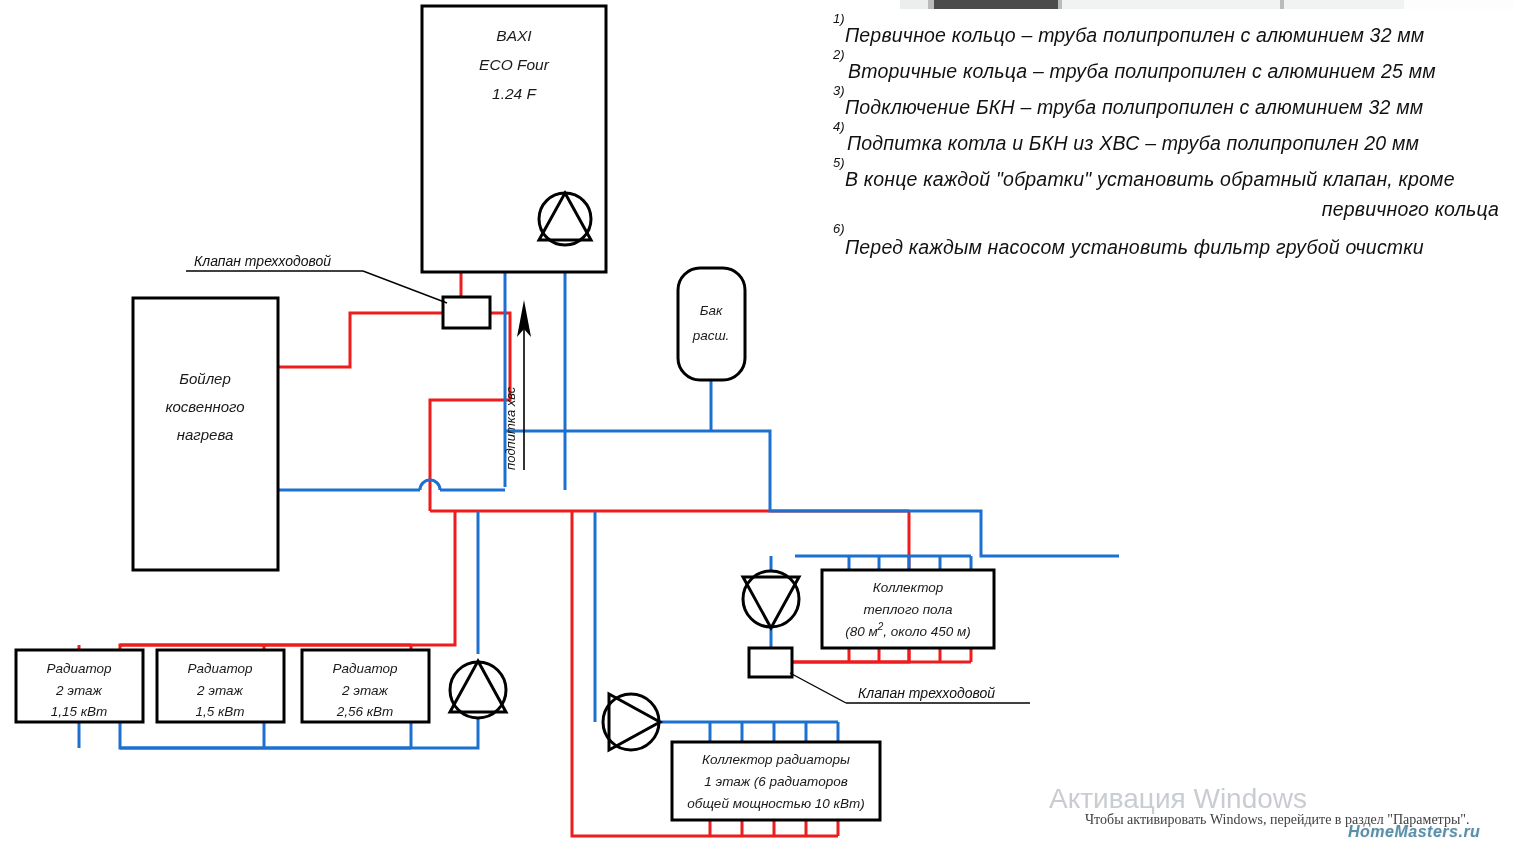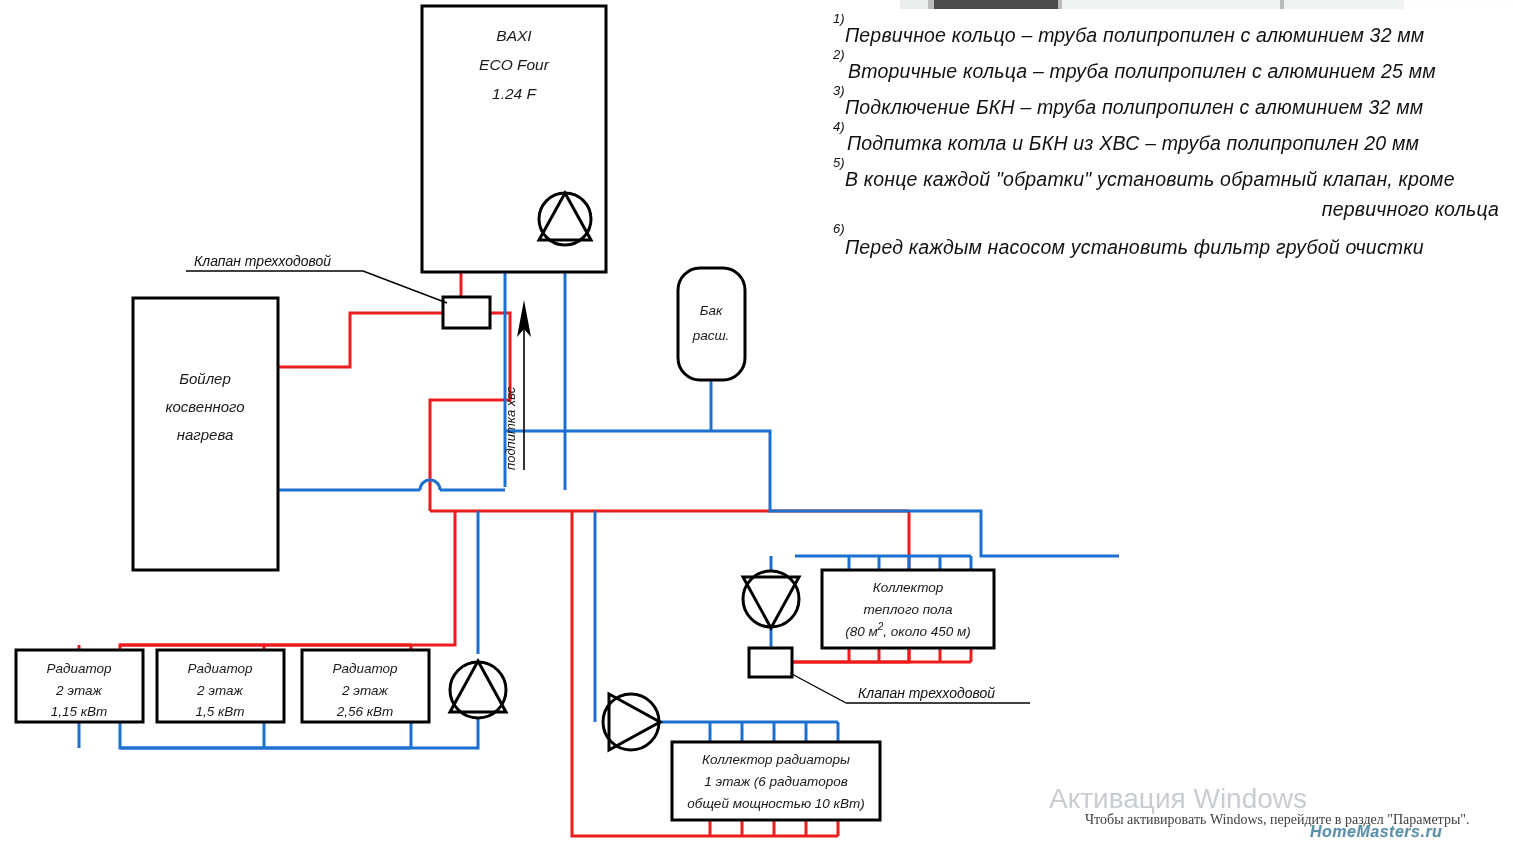--- a/index.html
+++ b/index.html
@@ -47,21 +47,21 @@
   }
   .wm-title{
     position:absolute;color:#c9cdd2;font-size:28px;
     font-family:"Liberation Sans", sans-serif;white-space:nowrap;
   }
   .wm-sub{
     position:absolute;color:#404040;font-size:14px;
     font-family:Liberation Serif, serif;white-space:nowrap;margin-left:36px;
   }
   #site-logo{
-    position:absolute;left:1310px;top:823px;
+    position:absolute;left:1348px;top:823px;
     font-family:"Liberation Sans", sans-serif;
     font-weight:bold;font-size:16px;font-style:italic;
     color:#5b8fa8;letter-spacing:.5px;
     text-shadow:0 0 1px #dfeaf0, 1px 1px 0 #eef5f8;
     white-space:nowrap;
   }
   #top-strip{position:absolute;left:900px;top:0;width:613px;height:9px;}
   #top-strip i{position:absolute;top:0;height:9px;display:block;}
 </style>
 </head>

